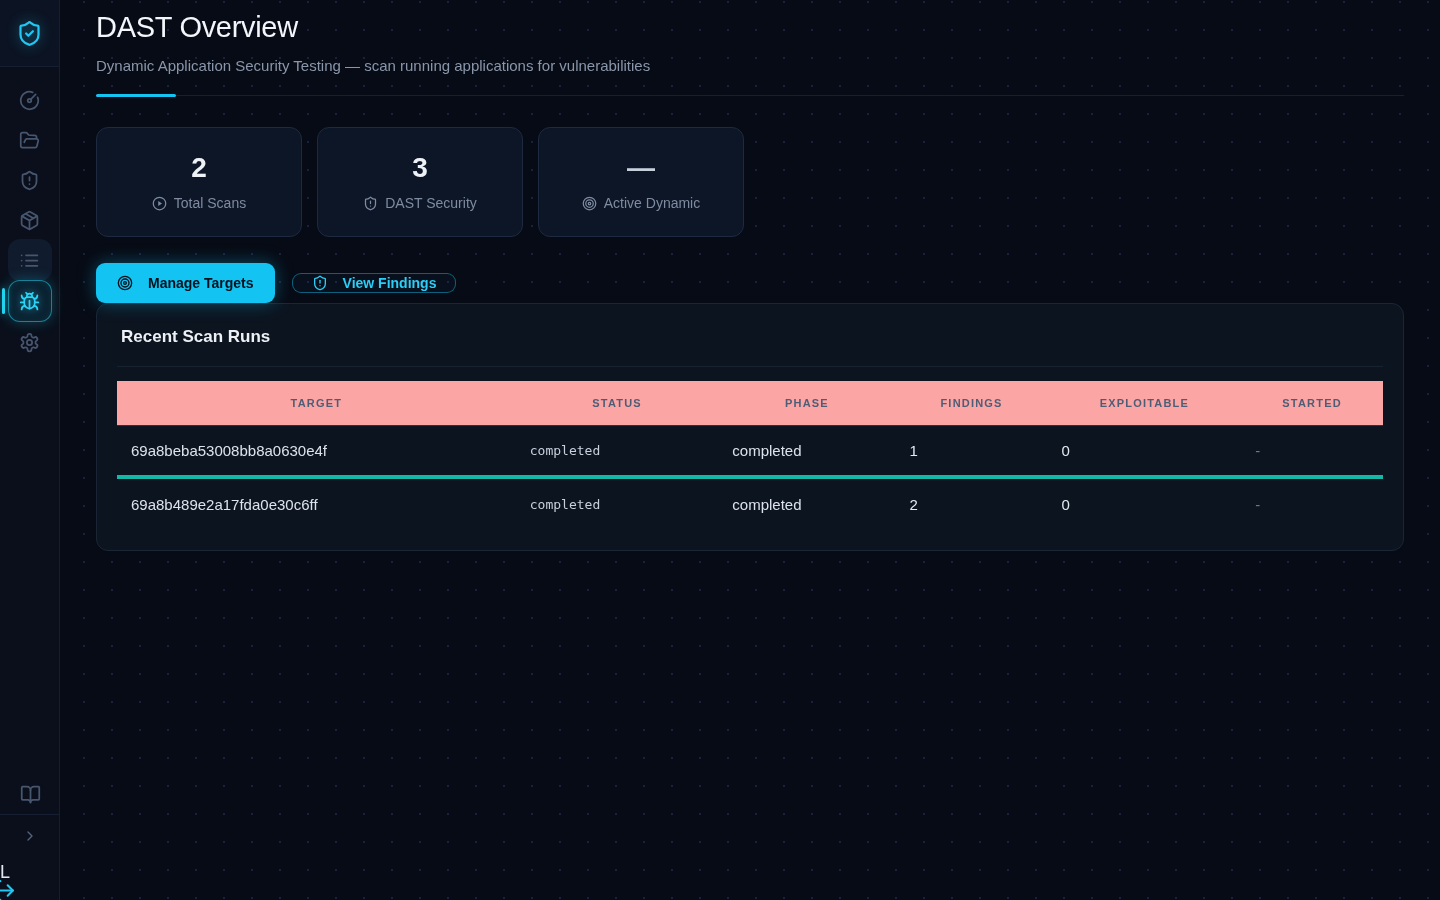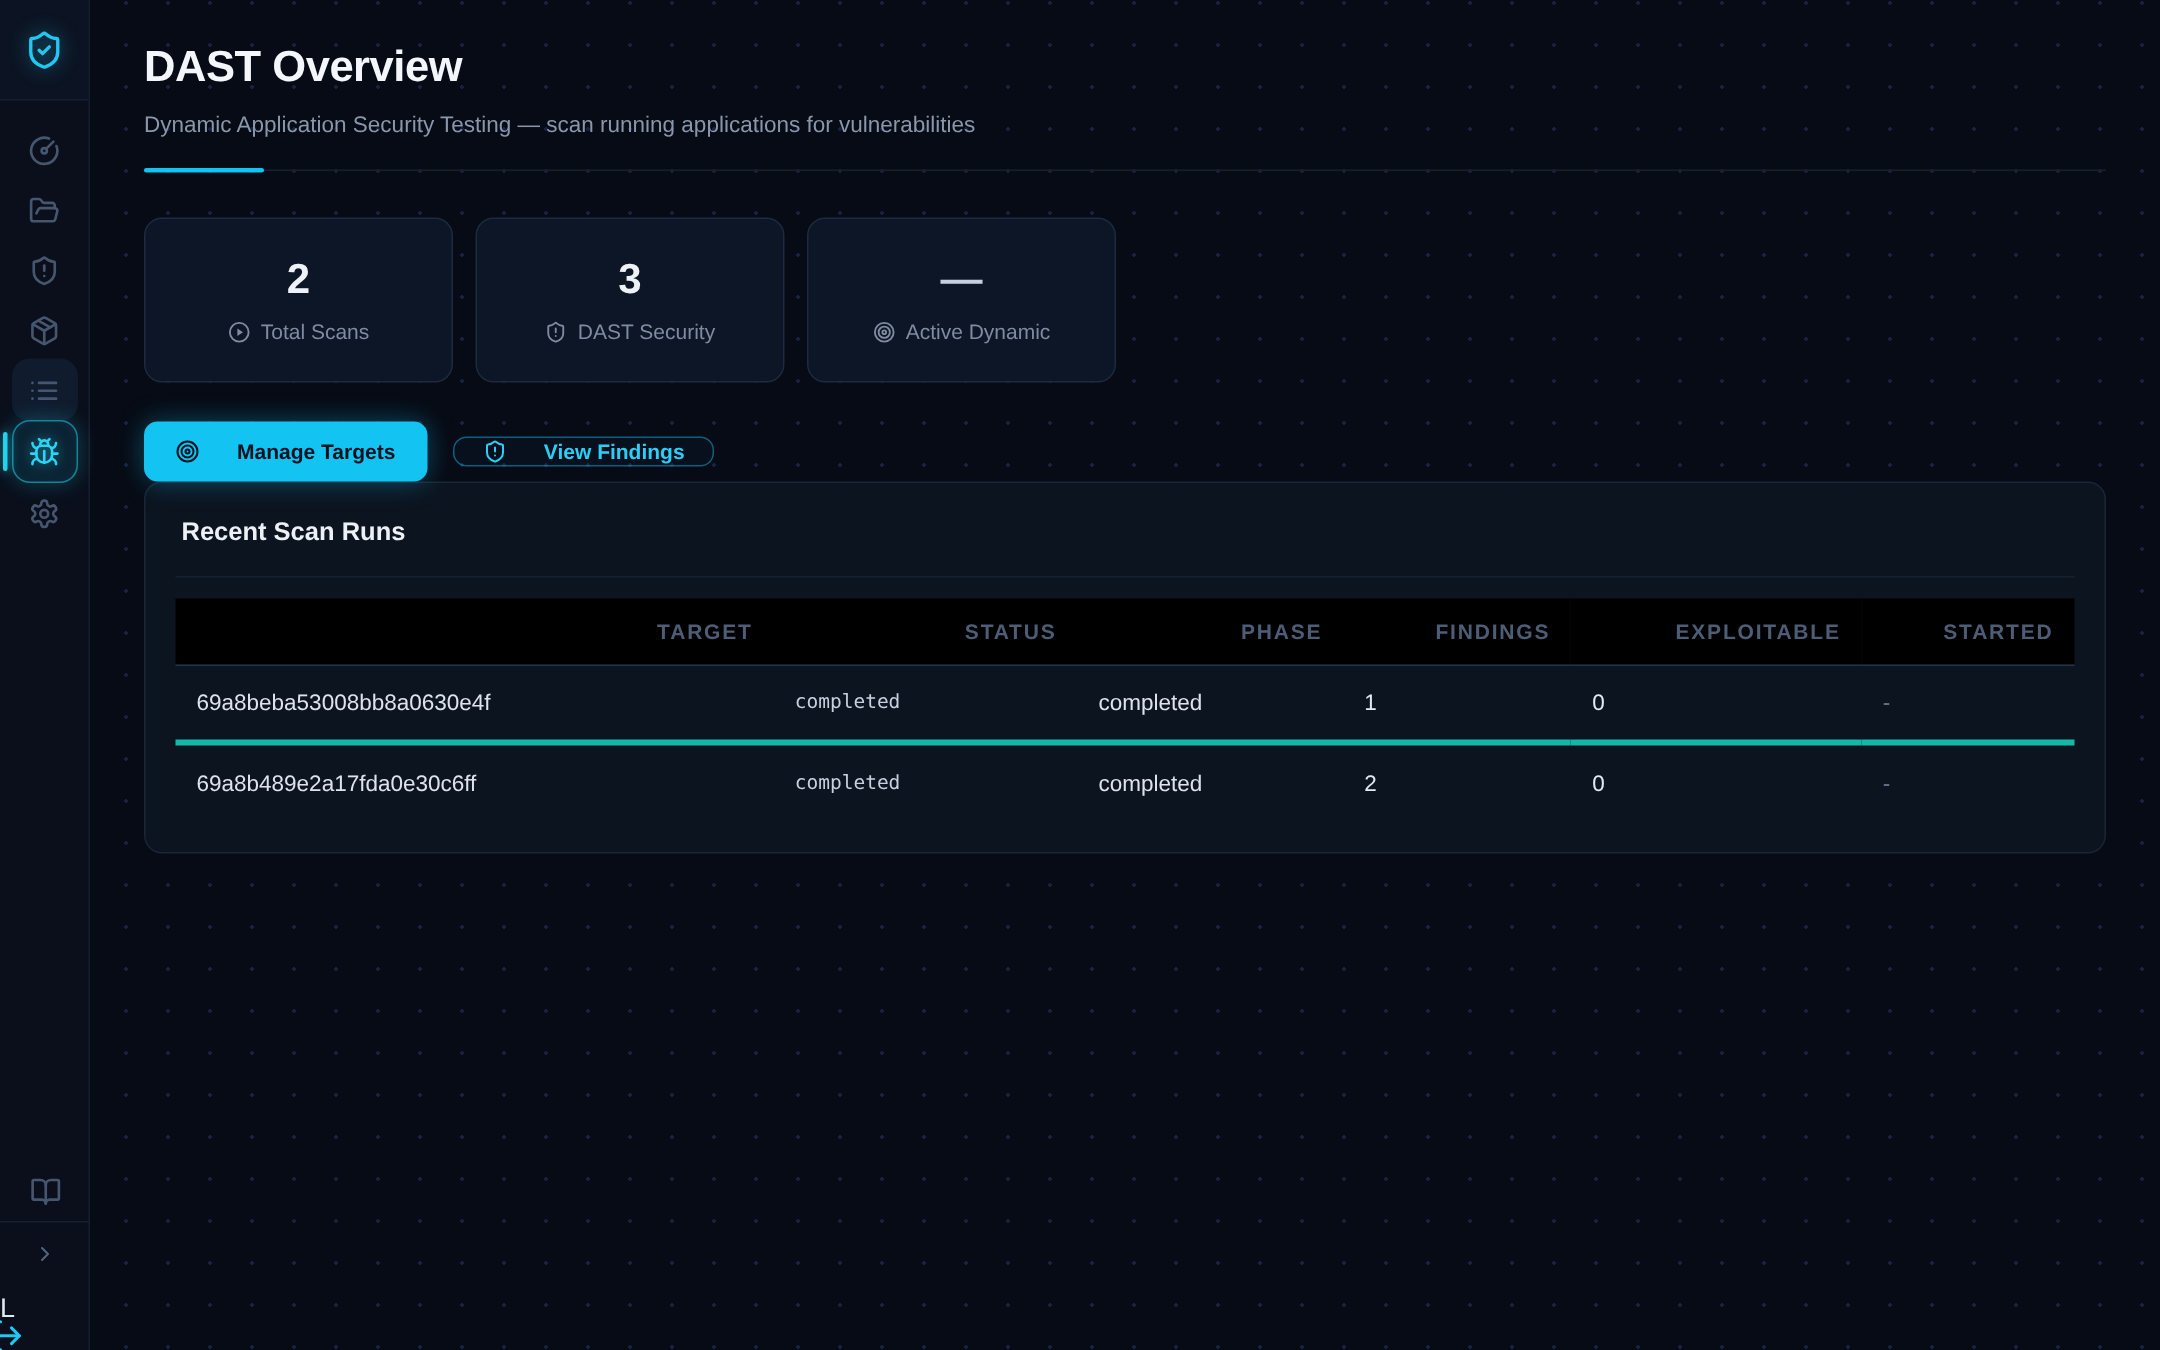--- a/index.html
+++ b/index.html
@@ -65,42 +65,42 @@
   
   .main {
     position:absolute; left:60px; top:0; right:0; bottom:0;
     padding:0 36px;
     background-image:radial-gradient(circle, #182140 1.1px, transparent 1.4px);
     background-size:28px 28px;
     background-position:10px 16px;
     overflow:hidden;
   }
   .page-title {
-    padding-top:29px; font-size:29px; font-weight:700; letter-spacing:-.3px; color:#f3f6fa;
+    padding-top:11px; font-size:29px; font-weight:400; letter-spacing:-.3px; color:#f3f6fa;
   }
   .page-subtitle { margin-top:13px; font-size:15px; color:#8a96aa; }
   .header-rule { margin-top:21px; height:3px; position:relative; }
   .header-rule .thin { position:absolute; top:0; left:0; right:0; height:1px; background:#16202f; }
   .header-rule .accent { position:absolute; top:-1px; left:0; width:80px; height:3px; background:#13c3f2; border-radius:2px; }
 
   
   .stats { margin-top:29px; display:flex; gap:15px; }
   .stat-card {
     width:206px; height:110px; border-radius:12px;
     background:#0d1626; border:1px solid #1d2a40;
     display:flex; flex-direction:column; align-items:center; justify-content:center;
   }
   .stat-value { font-size:28px; font-weight:800; color:#eef2f7; line-height:1; }
   .stat-value.dash { color:#c6cfdb; font-weight:700; }
   .stat-label { margin-top:13px; display:flex; align-items:flex-end; gap:7px; font-size:14px; color:#7e8ba1; }
   .stat-label svg { width:15px; height:15px; stroke:#7e8ba1; }
 
   
   .actions { margin-top:26px; display:flex; gap:17px; align-items:center; }
-  .btn { display:flex; align-items:center; gap:25px; border-radius:9px; font-size:14px; cursor:pointer;justify-content:center; }
+  .btn { display:flex; align-items:center; gap:15px; border-radius:9px; font-size:14px; cursor:pointer;justify-content:center; }
   .btn svg { width:16px; height:16px; }
   .btn-primary {
     height:40px; padding:0 21px;
     background:#13c3f2; color:#03121e; font-weight:700;
     border:none; box-shadow:0 0 18px rgba(19,195,242,.35);
   }
   .btn-primary svg { stroke:#03121e; }
   .btn-secondary {
     height:20px; padding:0 19px;
     background:rgba(19,195,242,.03); color:#2ccdf6; font-weight:600;
@@ -116,22 +116,22 @@
   .panel-title {
     margin:0 20px; padding:23px 4px 19px;
     font-size:17px; font-weight:700; color:#edf1f6;
     border-bottom:1px solid #16222f;
   }
   .table-wrap { padding:14px 20px 21px; }
   table { width:100%; border-collapse:collapse; table-layout:fixed; }
   col.c-target{width:31.5%} col.c-status{width:16%} col.c-phase{width:14%}
   col.c-findings{width:12%} col.c-exploit{width:15.3%} col.c-started{width:11.2%}
   thead th {
-    height:44px; background:#000000; text-align:right;
-    font-size:14px; font-weight:700; letter-spacing:1.2px; text-transform:uppercase;
+    height:44px; background:#fca5a5; text-align:center;
+    font-size:11px; font-weight:700; letter-spacing:1.2px; text-transform:uppercase;
     color:#4e5d76; padding:0 14px;
     border-bottom:1px solid #273349;
   }
   tbody td {
     height:52px; padding:0 14px; font-size:15px; color:#dde3ec;
     border-bottom:4px solid #14b8a6;
   }
   tbody tr:last-child td { border-bottom:none; }
   td.mono { font-family:"DejaVu Sans Mono", monospace; font-size:13px; color:#c7d0dc; }
   td.num  { color:#e3e9f1; }

